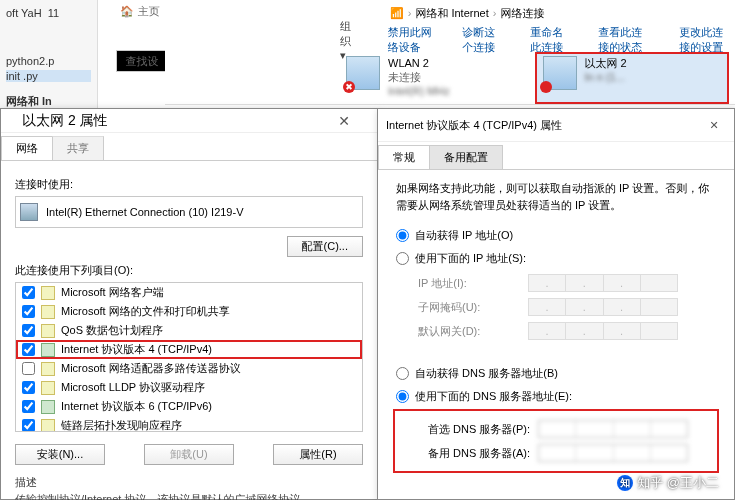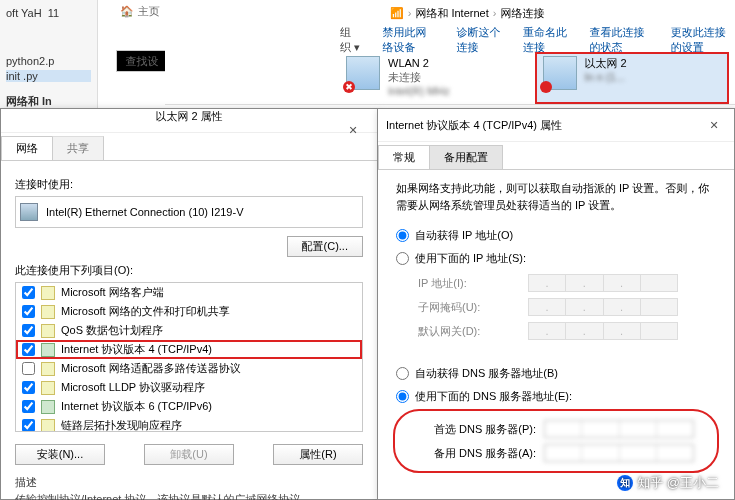--- a/index.html
+++ b/index.html
@@ -1,42 +1,42 @@
 <!DOCTYPE html>
 <html><head>
 <meta charset="utf-8">
 <style>
   * { box-sizing: border-box; font-family: "Microsoft YaHei", "Segoe UI", Tahoma, sans-serif; }
   body { margin: 0; width: 735px; height: 500px; background: #fff; font-size: 11px; color: #000; position: relative; overflow: hidden; }
   .bg { position: absolute; inset: 0; background: #fff; }
   .explorer-bar { position:absolute; left:165px; top:0; right:0; height:105px; background:#fff; border-bottom:1px solid #e0e0e0; }
   .breadcrumb { position:absolute; left:225px; top:2px; right:40px; height:22px; display:flex; align-items:center; gap:4px; color:#000; }
   .breadcrumb .sep { color:#999; }
-  .toolbar { position:absolute; left:175px; top:28px; right:5px; height:24px; display:flex; align-items:center; gap:22px; color:#1a5fb4; }
+  .toolbar { position:absolute; left:175px; top:28px; right:5px; height:24px; display:flex; align-items:center; gap:30px; color:#1a5fb4; }
   .toolbar .t-item { color:#0050a0; }
   .toolbar .org { color:#444; }
   .adapters { position:absolute; left:175px; top:54px; right:8px; height:48px; display:flex; gap:6px; }
   .adapter { display:flex; gap:8px; align-items:flex-start; padding:2px 6px; width:210px; }
   .adapter.sel { background:#d9e8f7; outline:2px solid #d22; }
   .adapter .icon { width:34px; height:34px; background:linear-gradient(#cfe4f5,#9cc4e8); border:1px solid #8ab; position:relative; }
   .adapter .icon::after { content:""; position:absolute; bottom:-4px; left:-4px; width:12px;height:12px;border-radius:50%;background:#d22;color:#fff;font-size:9px;line-height:12px;text-align:center; }
   .adapter.w .icon::after { content:"✖"; }
   .adapter .txt { display:flex; flex-direction:column; line-height:14px; }
   .adapter .name { color:#000; }
   .adapter .status { color:#666; }
   .adapter .desc { color:#666; }
 
   .left-strip { position:absolute; left:0; top:0; width:98px; height:145px; background:#f6f6f6; border-right:1px solid #ddd; padding:4px 6px; font-size:11px; }
   .left-strip div { margin:3px 0; color:#333; }
   .left-strip .sel { background:#d0e3f5; }
 
   .search { position:absolute; left:116px; top:50px; width:52px; height:22px; border:1px solid #ccc; background:#000000; display:flex; align-items:center; justify-content:center; color:#666; }
 
   .dlg1 { position:absolute; left:0; top:108px; width:378px; height:392px; background:#fff; border:1px solid #888; box-shadow:2px 2px 8px rgba(0,0,0,.25); }
-  .dlg1 .title { height:24px; display:flex; align-items:center; padding:0 12px; font-size:11px; border-bottom:1px solid #eee;flex-direction:column; }
+  .dlg1 .title { height:24px; display:flex; align-items:center; padding:0 21px; font-size:14px; border-bottom:1px solid #eee; }
   .dlg1 .close1 { margin-left:auto; width:24px; text-align:center; color:#555; }
   .tabs1 { display:flex; border-bottom:1px solid #ccc; }
   .tabs1 .tab { padding:4px 14px; border:1px solid #ccc; border-bottom:none; background:#fff; margin-right:-1px; margin-top:3px; }
   .tabs1 .tab.inactive { background:#f2f2f2; color:#777; border-top-color:#ddd; }
   .body1 { padding:10px 14px; }
   .lbl { margin:6px 0 4px; }
   .conn-box { border:1px solid #c8c8c8; height:32px; display:flex; align-items:center; gap:8px; padding:0 4px; }
   .conn-box .nic-icon { width:18px;height:18px;background:linear-gradient(#cde,#8ab);border:1px solid #789; }
   .cfg-row { display:flex; justify-content:flex-end; margin:8px 0 4px; }
   .btn { border:1px solid #aaa; background:linear-gradient(#fff,#eee); padding:2px 14px; font-size:11px; }
@@ -62,21 +62,21 @@
   .info { line-height:17px; margin-bottom:14px; }
   .radio-row { display:flex; align-items:center; gap:6px; margin:8px 0; }
   .radio-row input { margin:0; }
   .field-row { display:flex; align-items:center; margin:6px 0 6px 22px; }
   .field-row .flbl { width:110px; color:#888; }
   .field-row .flbl.on { color:#000; }
   .ip-input { width:150px; height:18px; border:1px solid #bbb; background:#fff; display:flex; }
   .ip-input.dis { background:#f3f3f3; border-color:#ddd; }
   .ip-input span { flex:1; text-align:center; border-right:1px solid #ddd; color:#bbb; line-height:17px; }
   .ip-input span:last-child { border-right:none; }
-  .dns-box { outline:2px solid #d22; outline-offset:1px; padding:2px 16px; margin-top:2px;border-radius:23px; }
+  .dns-box { outline:2px solid #d22; outline-offset:1px; padding:2px 10px; margin-top:2px; }
   .dlg2 .body2 { position:relative; }
   .pixelate { filter: blur(2px); }
 
   .watermark { position:absolute; right:16px; bottom:8px; color:#fff; font-size:13px; text-shadow:0 0 2px #0009,0 0 4px #0009; display:flex; align-items:center; gap:4px; }
   .watermark .zh { width:16px;height:16px;border-radius:50%;background:#0a66ff;color:#fff;display:inline-flex;align-items:center;justify-content:center;font-weight:bold;font-size:10px; }
 </style>
 </head>
 <body>
 
 <div class="bg">

